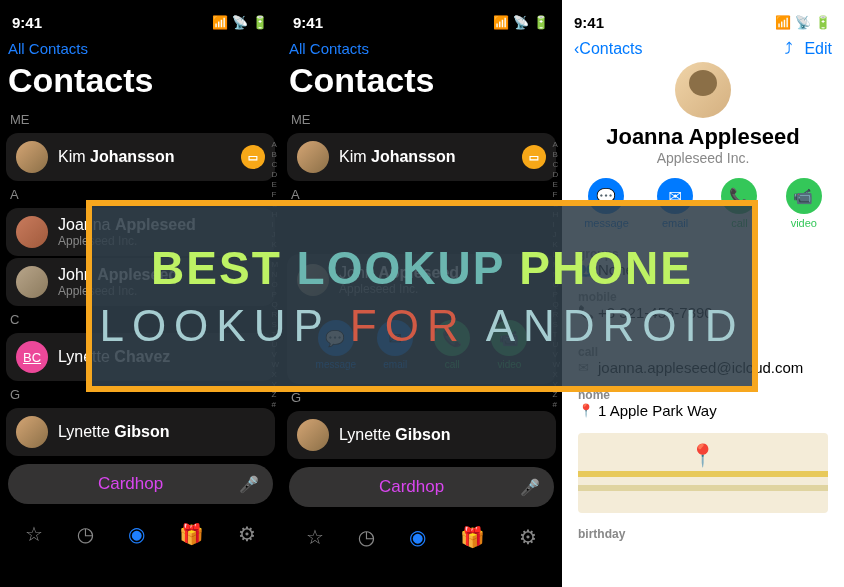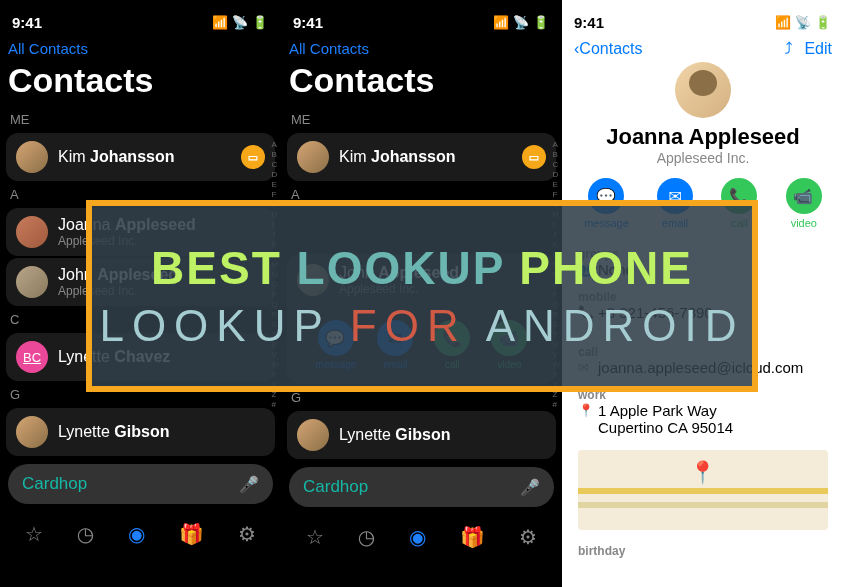--- a/index.html
+++ b/index.html
@@ -25,21 +25,21 @@
 .avatar-f2 { background: linear-gradient(135deg, #c97b5d, #a05a3c); }
 .avatar-f3 { background: linear-gradient(135deg, #b8a58a, #8b7a5d); }
 .avatar-init { background: #ec4899; font-weight: 500; text-decoration: underline; }
 .contact-name { color: #fff; font-size: 16px; flex: 1; }
 .contact-name b { font-weight: 600; }
 .contact-sub { color: #888; font-size: 12px; }
 .contact-info { flex: 1; }
 .card-badge { width: 24px; height: 24px; border-radius: 50%; background: #f7a818; display: flex; align-items: center; justify-content: center; color: #fff; font-size: 11px; font-weight: bold; }
 
 .search-bar { margin: 8px; background: #343333; border-radius: 22px; display: flex; align-items: center; padding: 10px 14px; }
-.search-bar .ph { color: #14b8a6; font-size: 17px; flex: 1; }
+.search-bar .ph { color: #d946ef; font-size: 17px; flex: 1; text-align: center; }
 .mic-icon { color: #888; }
 
 .bottom-tabs { display: flex; justify-content: space-around; padding: 10px 8px; }
 .tab { color: #888; font-size: 20px; }
 .tab.active { color: #1e7fff; }
 
 .index-strip { position: absolute; right: 2px; top: 140px; display: flex; flex-direction: column; color: #666; font-size: 8px; line-height: 10px; }
 
 .action-row { display: flex; justify-content: space-around; padding: 4px 8px; }
 .action-item { display: flex; flex-direction: column; align-items: center; gap: 3px; }
@@ -310,27 +310,24 @@
   <div class="field">
   </div>
   <div class="field">
     <div class="field-label">call</div>
     <div class="field-value">
         <span class="field-icon">✉</span>
         <span>joanna.appleseed@icloud.com</span>
       </div>
   </div>
   <div class="field">
-    <div class="field-label">work</div>
+    <div class="field-label">home</div>
     <div class="field-value">
         <span class="field-icon">📍</span>
         <span>1 Apple Park Way</span>
-      </div>
-    <div class="field-value" style="padding-left:20px">
-        <span>Cupertino CA 95014</span>
       </div>
   </div>
   <div class="map-thumb">
     <div class="map-road" style="left:0;top:38px;width:100%;height:6px"></div>
     <div class="map-road" style="left:0;top:52px;width:100%;height:6px;background:#e0d4a0"></div>
     <div class="map-pin">📍</div>
   </div>
   <div class="field">
       <div class="field-label">birthday</div>
     </div>

